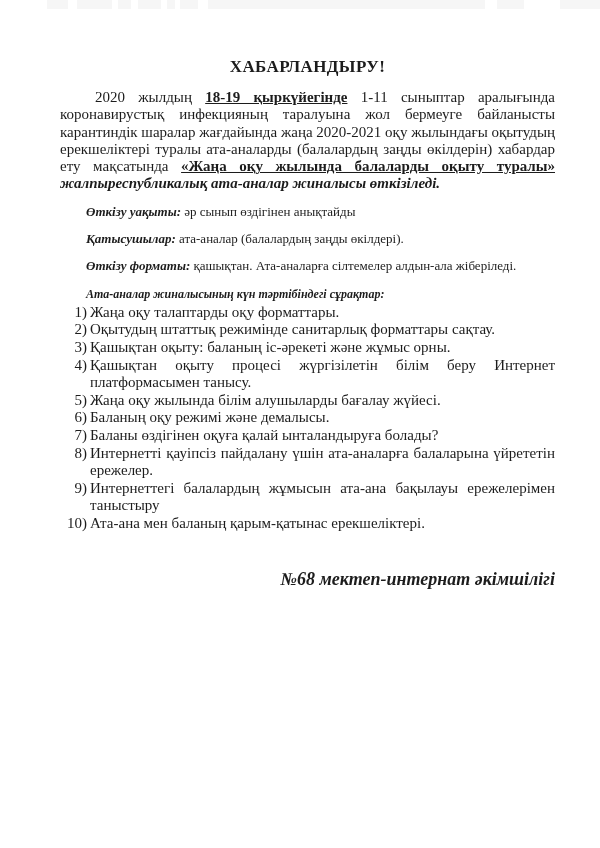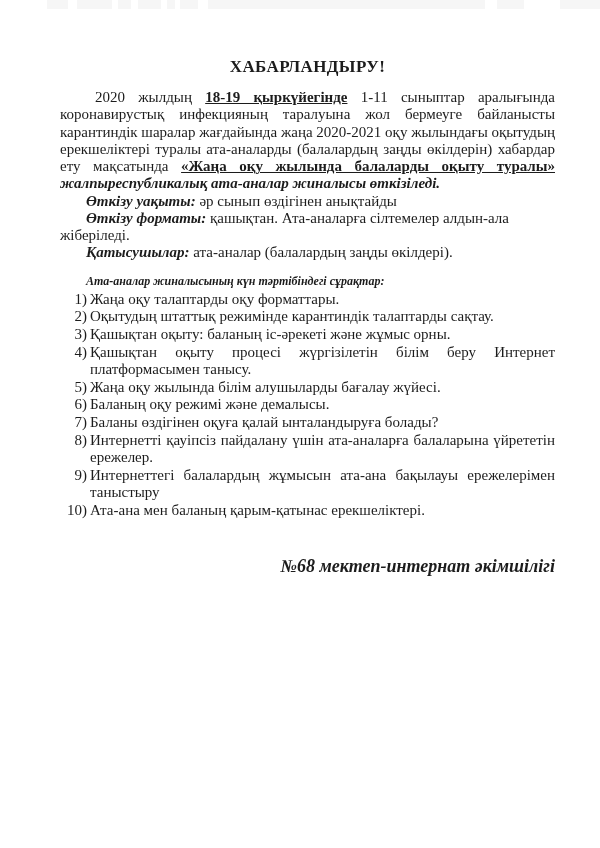--- a/index.html
+++ b/index.html
@@ -37,22 +37,22 @@
   }
   .intro {
     margin-top: 12px;
     font-size: 15px; line-height: 17.3px;
     text-align: justify; text-indent: 35px;
   }
   .b  { font-weight: bold; text-decoration: underline; }
   .bi { font-weight: bold; font-style: italic; }
 
   .detail {
-    margin-top: 0;
-    font-size: 15px; line-height: 17px;
+    margin-top: 10px;
+    font-size: 13px; line-height: 17px;
     text-indent: 26px;
   }
   .detail:first-of-type { margin-top: 12px; }
 
   .agenda-heading {
     margin-top: 12px;
     font-size: 12px; line-height: 17px;
     text-indent: 26px;
   }
   .agenda { list-style: none; margin-top: 1px; }
@@ -83,33 +83,33 @@
     <i></i>
   </div>
 
 <div class="page">
 
   <h1 class="title">ХАБАРЛАНДЫРУ!</h1>
 
   <p class="intro"><span>2020 жылдың </span><span class="b">18-19 қыркүйегінде</span><span> 1-11 сыныптар аралығында коронавирустық инфекцияның таралуына жол бермеуге байланысты карантиндік шаралар жағдайында жаңа 2020-2021 оқу жылындағы оқытудың ерекшеліктері туралы ата-аналарды (балалардың заңды өкілдерін) хабардар ету мақсатында </span><span class="b">«Жаңа оқу жылында балаларды оқыту туралы»</span><span class="bi"> жалпыреспубликалық ата-аналар жиналысы өткізіледі.</span></p>
 
   <p class="detail"><span class="bi">Өткізу уақыты:</span><span> әр сынып өздігінен анықтайды</span></p>
+  <p class="detail"><span class="bi">Қатысушылар:</span><span> ата-аналар (балалардың заңды өкілдері).</span></p>
   <p class="detail"><span class="bi">Өткізу форматы:</span><span> қашықтан. Ата-аналарға сілтемелер алдын-ала жіберіледі.</span></p>
-  <p class="detail"><span class="bi">Қатысушылар:</span><span> ата-аналар (балалардың заңды өкілдері).</span></p>
 
   <p class="agenda-heading bi">Ата-аналар жиналысының күн тәртібіндегі сұрақтар:</p>
 
   <ol class="agenda">
     <li>
         <span class="marker">1)</span>
         <span class="item-text">Жаңа оқу талаптарды оқу форматтары.</span>
       </li>
     <li>
         <span class="marker">2)</span>
-        <span class="item-text">Оқытудың штаттық режимінде карантиндік талаптарды сақтау.</span>
+        <span class="item-text">Оқытудың штаттық режимінде санитарлық форматтары сақтау.</span>
       </li>
     <li>
         <span class="marker">3)</span>
         <span class="item-text">Қашықтан оқыту: баланың іс-әрекеті және жұмыс орны.</span>
       </li>
     <li>
         <span class="marker">4)</span>
         <span class="item-text">Қашықтан оқыту процесі жүргізілетін білім беру Интернет платформасымен танысу.</span>
       </li>
     <li>

